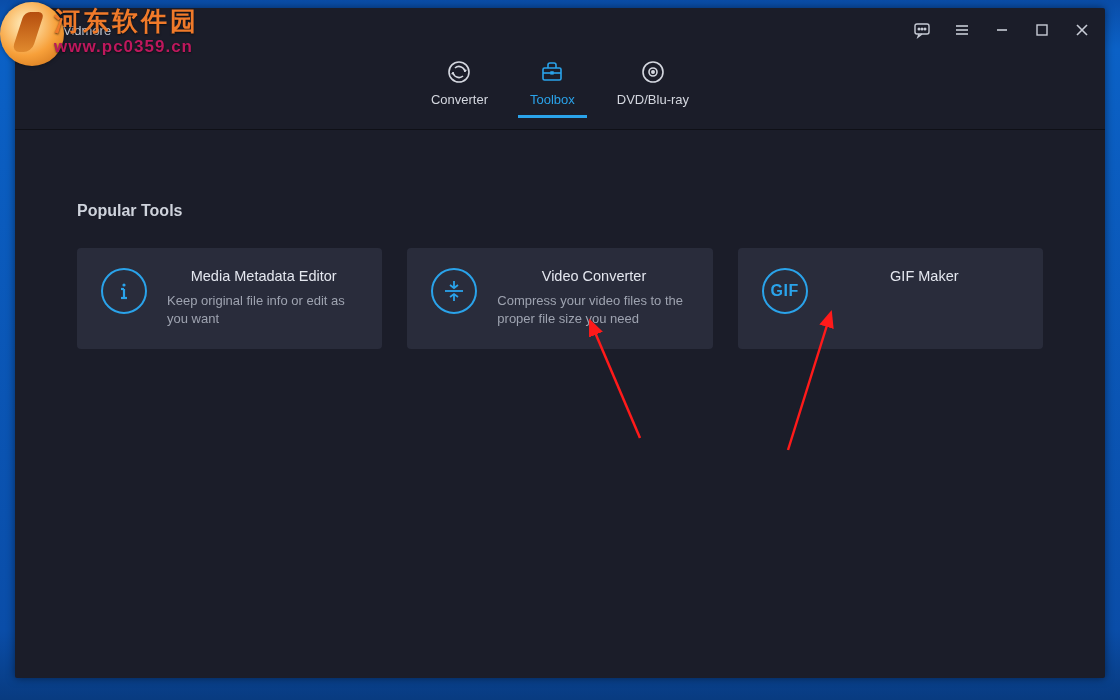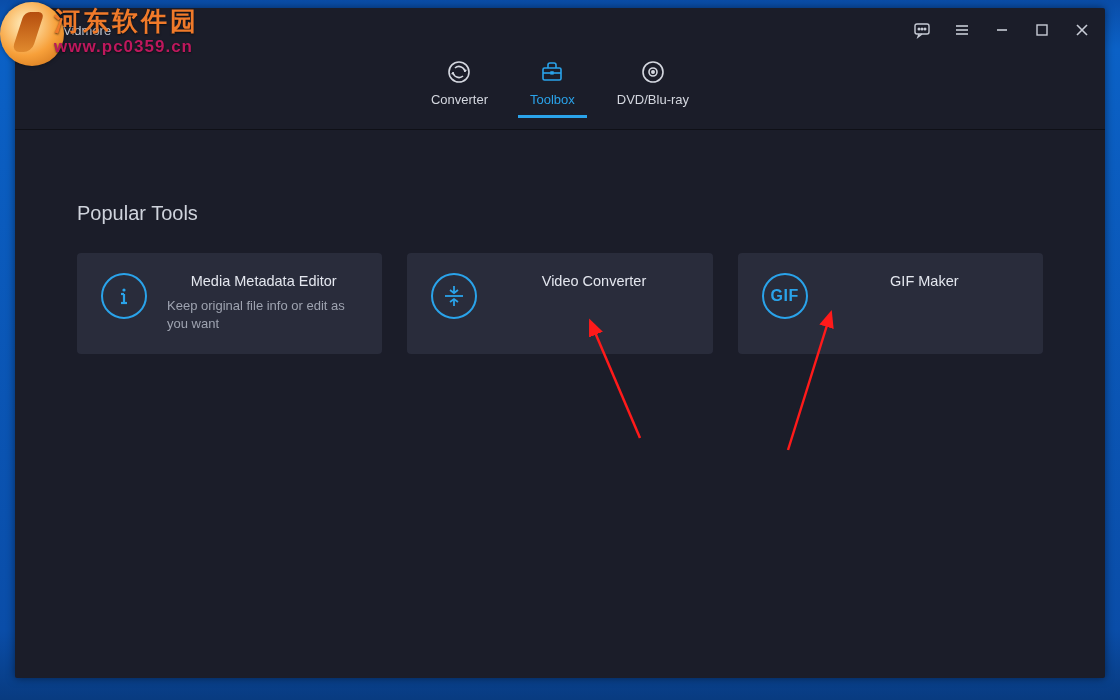--- a/index.html
+++ b/index.html
@@ -26,21 +26,21 @@
   .tab {
     padding: 6px 12px 10px 12px; display:flex; flex-direction:column; align-items:center; gap:6px;
     color:#d4d7df; font-size:13px; cursor:pointer; position:relative;
   }
   .tab .ticon { height:28px; display:flex; align-items:center; justify-content:center; }
   .tab.active { color:#2aa3ea; }
   .tab.active::after { content:""; position:absolute; left:0; right:0; bottom:-1px; height:3px; background:#2aa3ea; }
 
   
   .content { padding: 72px 62px 0 62px; }
-  .section-title { color:#cfd3dc; font-size:20px; font-weight:400; margin-bottom:28px; }
+  .section-title { color:#cfd3dc; font-size:16px; font-weight:700; margin-bottom:28px; }
   .cards { display:flex; gap:25px; }
   .card {
     flex:1; min-width:0; background:#292c3b; border-radius:4px; padding:20px 22px 22px 24px;
     display:flex; gap:20px; align-items:flex-start; cursor:pointer;
   }
   .cicon { width:46px; height:46px; flex:0 0 46px; border:2px solid #2aa3ea; border-radius:50%; display:flex; align-items:center; justify-content:center; color:#2aa3ea; font-weight:700; }
   .cicon svg { stroke:#2aa3ea; }
   .ctext { flex:1; min-width:0; }
   .ctitle { color:#e4e7ef; font-size:14.5px; margin-bottom:8px;text-align:center; }
   .cdesc { color:#9ea3b0; font-size:13px; line-height:1.35; }
@@ -179,20 +179,21 @@
           <svg width="24" height="24" viewBox="0 0 24 24" fill="none" stroke-width="1.8">
             <line x1="12" y1="2" x2="12" y2="9"></line>
             <polyline points="8,6 12,9 16,6"></polyline>
             <line x1="12" y1="22" x2="12" y2="15"></line>
             <polyline points="8,18 12,15 16,18"></polyline>
             <line x1="3" y1="12" x2="21" y2="12"></line>
           </svg>
         </div>
         <div class="ctext">
           <div class="ctitle">Video Converter</div>
+          <div class="cdesc">Compress your video files to the proper file size you need</div>
         </div>
       </div>
 
       <div class="card">
         <div class="cicon" style="font-size:16px; letter-spacing:.5px;">
           <span>GIF</span>
         </div>
         <div class="ctext">
           <div class="ctitle">GIF Maker</div>
         </div>

